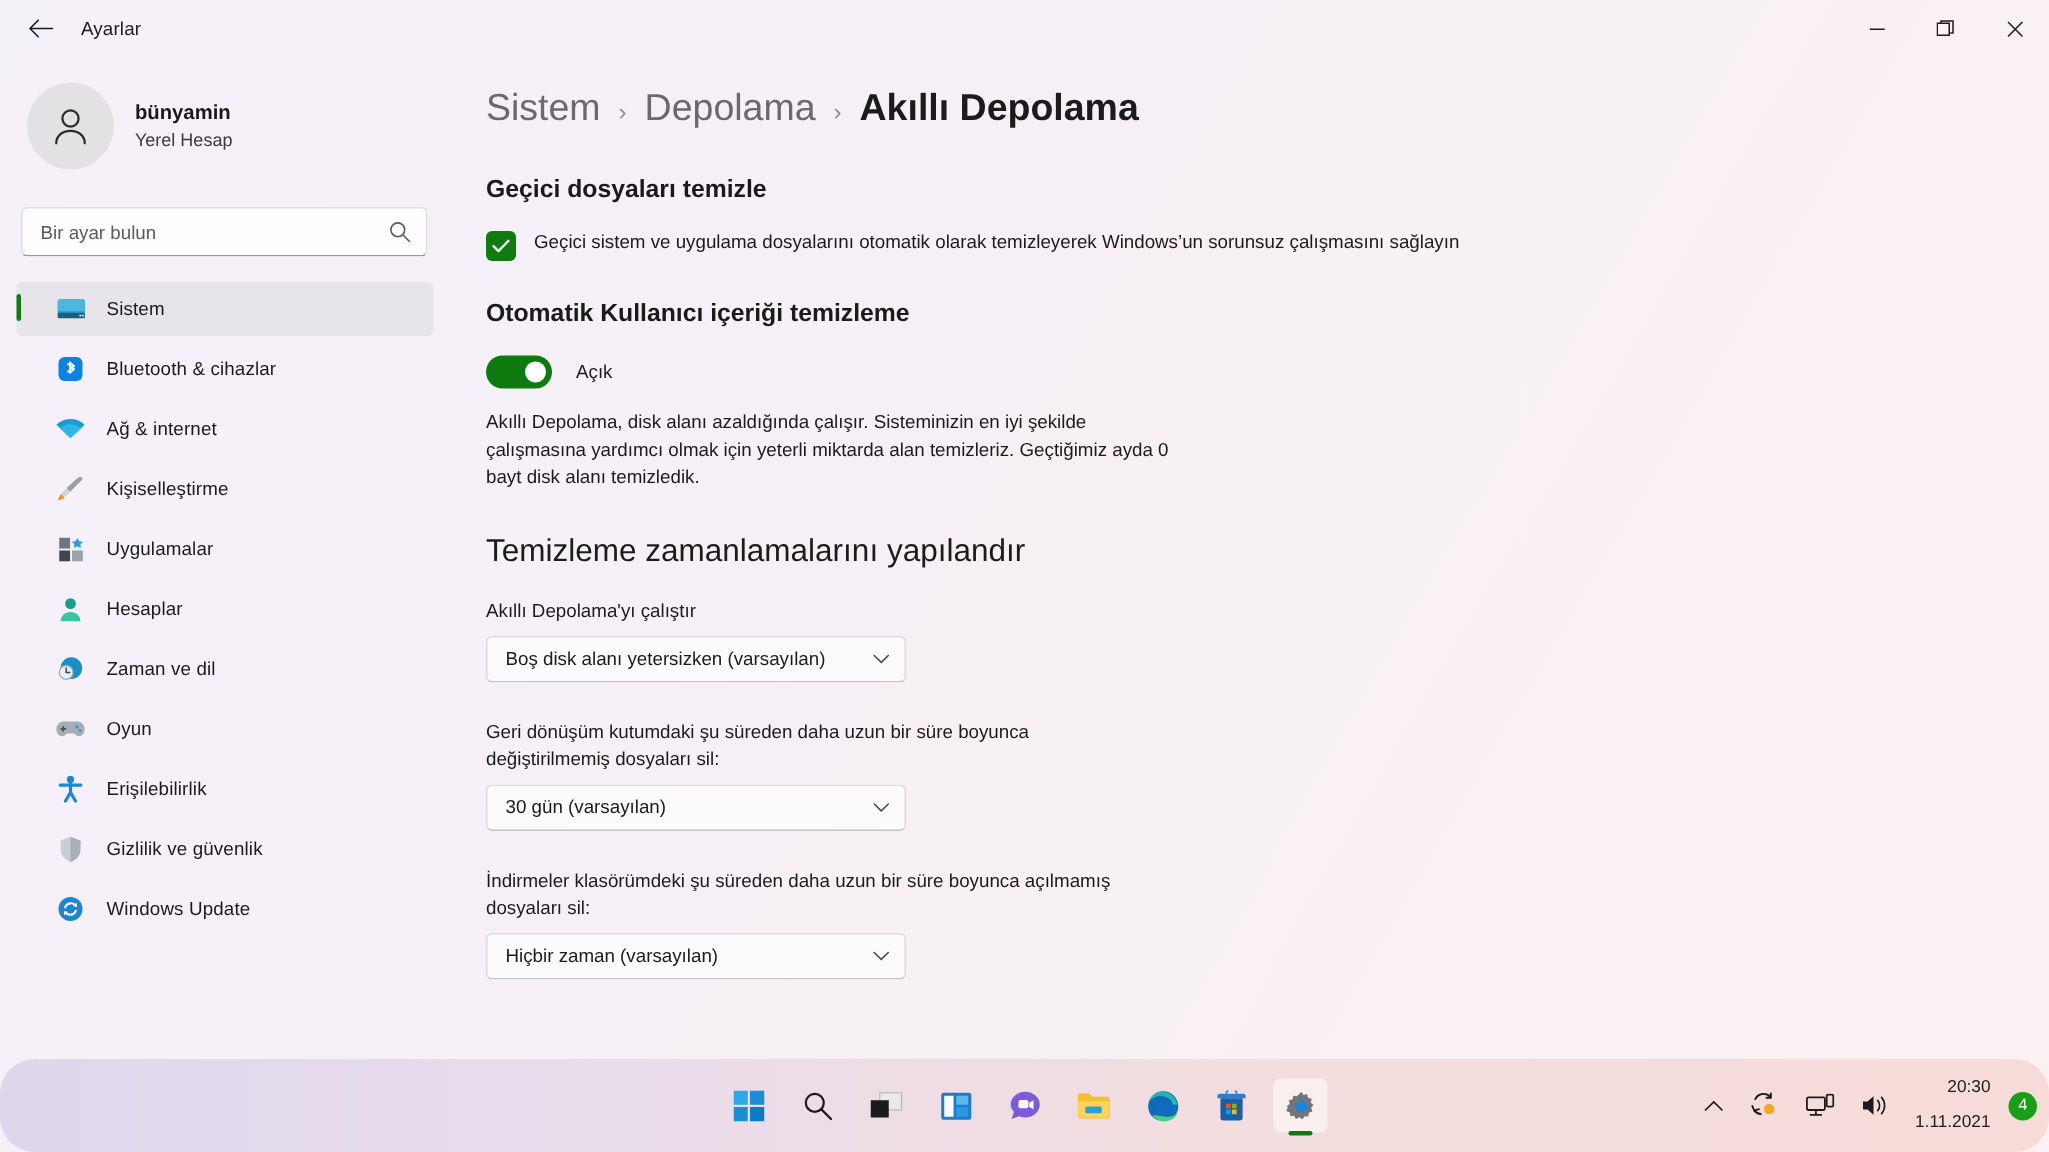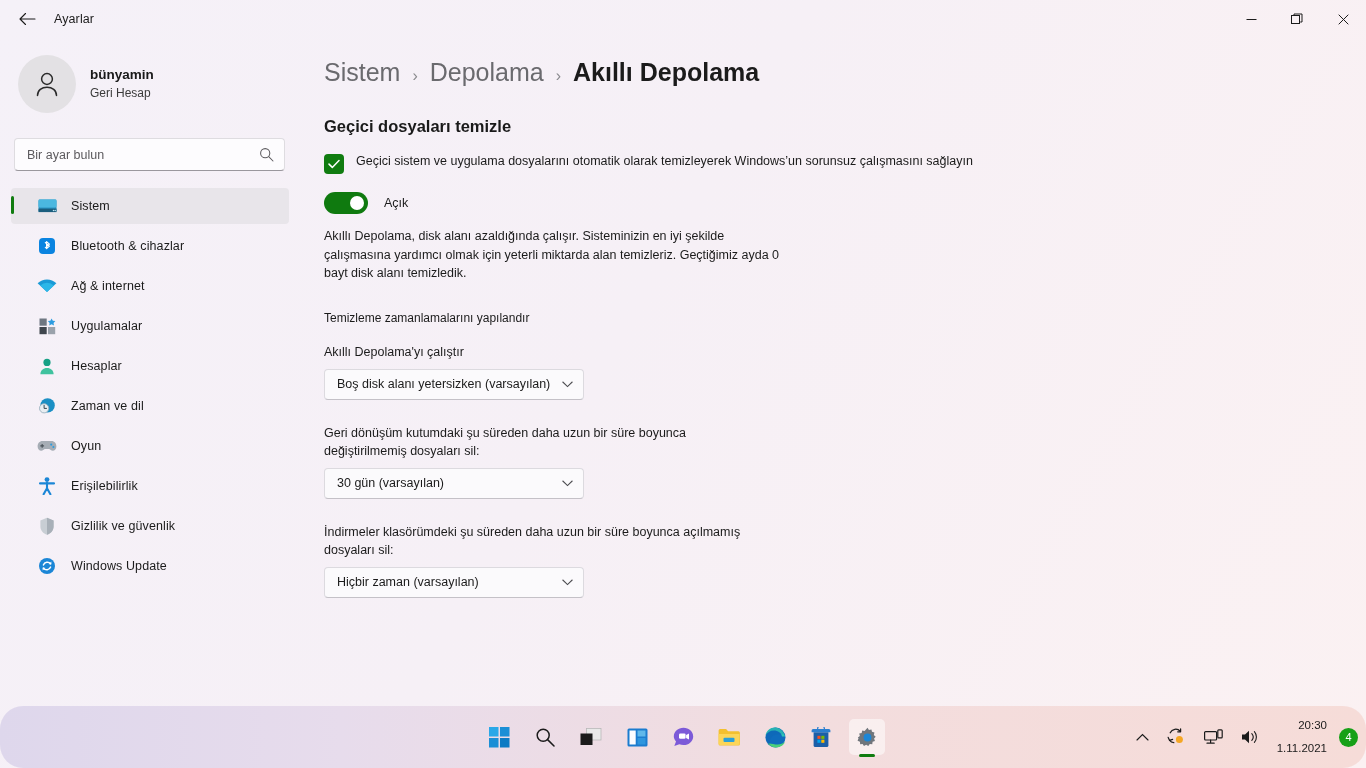--- a/index.html
+++ b/index.html
@@ -95,21 +95,21 @@
     margin: 20px 0 0 24px;
   }
   .crumb { font-size: 25px; color: #6a6a6e; cursor: pointer; }
   .crumb.current { color: #1b1b1b; font-weight: 600; cursor: default; }
   .crumb-sep { font-size: 16px; color: #8b8b8f; }
 
   .sec-title {
     margin: 30px 0 0 24px; font-size: 16.5px; font-weight: bold; color: #1a1a1a;
   }
   .sec-title.sub { font-size: 16.5px; font-weight: 600; margin-top: 26px; }
-  .sec-title.light { font-weight: 400; font-size: 12px; color: #1b1b1b; margin-top: 28px; }
+  .sec-title.light { font-weight: 400; font-size: 21px; color: #1b1b1b; margin-top: 28px; }
 
   .checkrow {
     display: flex; align-items: flex-start; gap: 12px; margin: 18px 0 0 24px;
   }
   .checkbox {
     width: 20px; height: 20px; border-radius: 4px; background: #107c10;
     display: flex; align-items: center; justify-content: center; cursor: pointer;
     flex-shrink: 0;
   }
   .checkrow-label { font-size: 12.5px; color: #1b1b1b; }
@@ -128,21 +128,21 @@
   .desc {
     margin: 13px 0 0 24px; width: 470px;
     font-size: 12.5px; line-height: 18.6px; color: #1b1b1b;
   }
 
   .field { margin: 0 0 0 24px; }
   .field-label {
     font-size: 12.5px; color: #1b1b1b; line-height: 18px; width: 420px;
   }
   .combo {
-    margin-top: 8px; width: 260px; height: 31px;
+    margin-top: 8px; width: 280px; height: 31px;
     background: #fbfafc; border: 1px solid #dcdadf; border-bottom-color: #c4c1c7;
     border-radius: 4px; display: flex; align-items: center;
     padding: 0 10px 0 12px; cursor: pointer; justify-content: space-between;
   }
   .combo-val { font-size: 12.5px; color: #1b1b1b; }
   .group-gap { height: 24px; }
 
   
   .taskbar {
     position: absolute; left: 0; bottom: 0; width: 1366px; height: 62px;
@@ -220,21 +220,21 @@
 
     <div class="account">
       <div class="avatar">
         <svg width="32" height="32" viewBox="0 0 32 32" fill="none">
           <circle cx="16" cy="11" r="5.4" stroke="#2b2b2b" stroke-width="1.5"></circle>
           <path d="M6.5 27.5c0-5.2 4.3-8.3 9.5-8.3s9.5 3.1 9.5 8.3" stroke="#2b2b2b" stroke-width="1.5" stroke-linecap="round"></path>
         </svg>
       </div>
       <div class="account-text">
         <div class="account-name">bünyamin</div>
-        <div class="account-sub">Geri Hesap</div>
+        <div class="account-sub">Yerel Hesap</div>
       </div>
     </div>
 
     <div class="searchbox">
       <input type="text" value="" placeholder="Bir ayar bulun" style="">
       <svg class="search-ico" width="15" height="15" viewBox="0 0 15 15" fill="none">
         <circle cx="6.2" cy="6.2" r="4.6" stroke="#5c5a5e" stroke-width="1.05"></circle>
         <path d="M9.7 9.7L14 14" stroke="#5c5a5e" stroke-width="1.05" stroke-linecap="round"></path>
       </svg>
     </div>
@@ -267,20 +267,30 @@
       <div class="navitem">
         <span class="navicon">
           <svg width="20" height="14" viewBox="0 0 20 14">
             <path d="M10 13 L0.6 4.2 A13.5 13.5 0 0 1 19.4 4.2 Z" fill="#1b9ad6"></path>
             <path d="M10 13 L3.2 6.6 A9.6 9.6 0 0 1 16.8 6.6 Z" fill="#2cb7e8"></path>
           </svg>
         </span>
         <span class="navlabel">Ağ &amp; internet</span>
       </div>
 
+      <div class="navitem">
+        <span class="navicon">
+          <svg width="18" height="18" viewBox="0 0 18 18">
+            <path d="M16.6 1.3c.5.5.5 1.2 0 1.7L8.8 10.8 6.3 8.3 14.1 1.3c.5-.5 1.9-.5 2.5 0z" fill="#9aa0a8"></path>
+            <path d="M6.4 8.4l2.4 2.4-3.6 3.7-2.4-2.4z" fill="#cfd4d9"></path>
+            <path d="M2.7 12.2l2.4 2.4-3.5 1.9c-.5.3-1-.2-.8-.8z" fill="#f2901f"></path>
+          </svg>
+        </span>
+        <span class="navlabel">Kişiselleştirme</span>
+      </div>
 
       <div class="navitem">
         <span class="navicon">
           <svg width="17" height="17" viewBox="0 0 17 17">
             <rect x="0.5" y="0.5" width="7.2" height="7.2" fill="#6e7781"></rect>
             <rect x="0.5" y="9" width="7.2" height="7.2" fill="#3f464d"></rect>
             <rect x="9" y="9" width="7.2" height="7.2" fill="#9aa2ab"></rect>
             <path d="M12.6 0.6l1.25 2.2 2.5.3-1.8 1.8.45 2.5-2.4-1.2-2.4 1.2.45-2.5-1.8-1.8 2.5-.3z" fill="#2c9ce0"></path>
           </svg>
         </span>
@@ -372,20 +382,21 @@
 
     <div class="checkrow">
       <span class="checkbox">
         <svg width="12" height="10" viewBox="0 0 12 10">
           <path d="M1 5.1l3.3 3.3L11 1.5" stroke="#fff" stroke-width="1.5" fill="none" stroke-linecap="round" stroke-linejoin="round"></path>
         </svg>
       </span>
       <span class="checkrow-label">Geçici sistem ve uygulama dosyalarını otomatik olarak temizleyerek Windows’un sorunsuz çalışmasını sağlayın</span>
     </div>
 
+    <div class="sec-title sub">Otomatik Kullanıcı içeriği temizleme</div>
 
     <div class="togglerow">
       <span class="toggle">
         <span class="knob"></span>
       </span>
       <span class="toggle-label">Açık</span>
     </div>
 
     <div class="desc">Akıllı Depolama, disk alanı azaldığında çalışır. Sisteminizin en iyi şekilde çalışmasına yardımcı olmak için yeterli miktarda alan temizleriz. Geçtiğimiz ayda 0 bayt disk alanı temizledik.</div>
 

